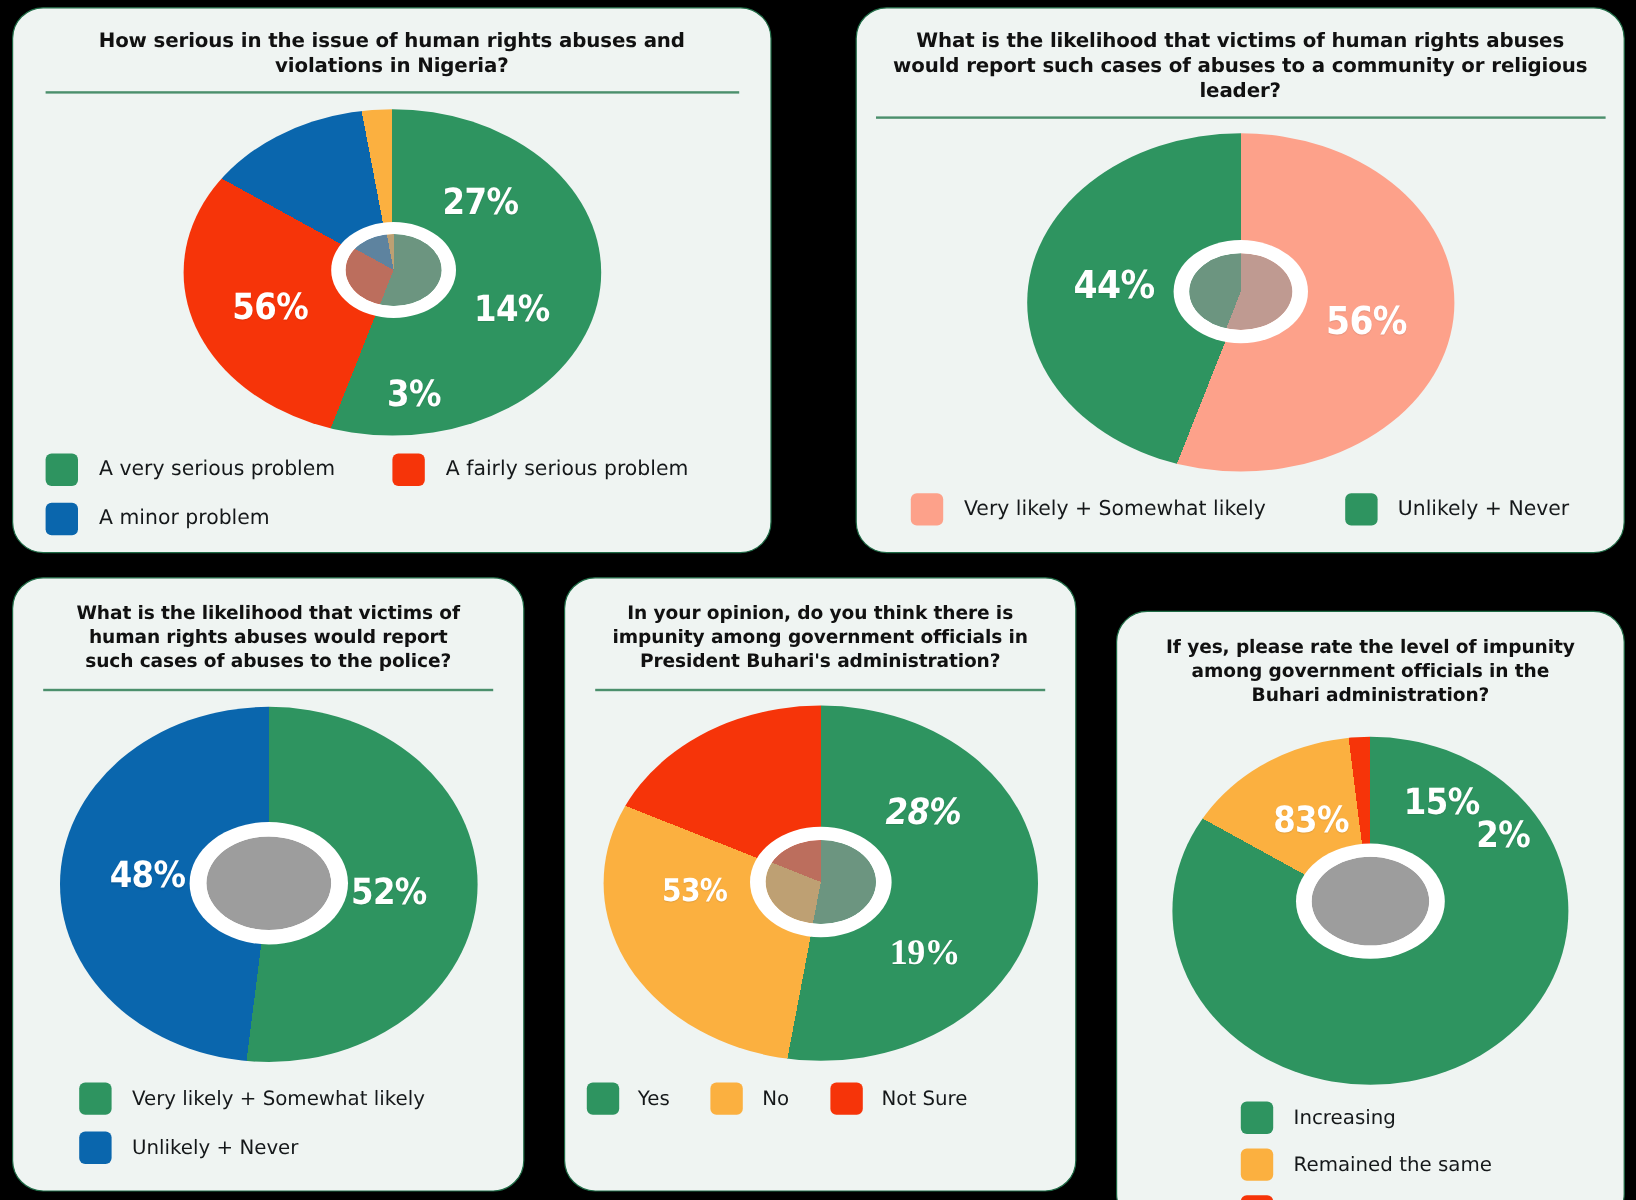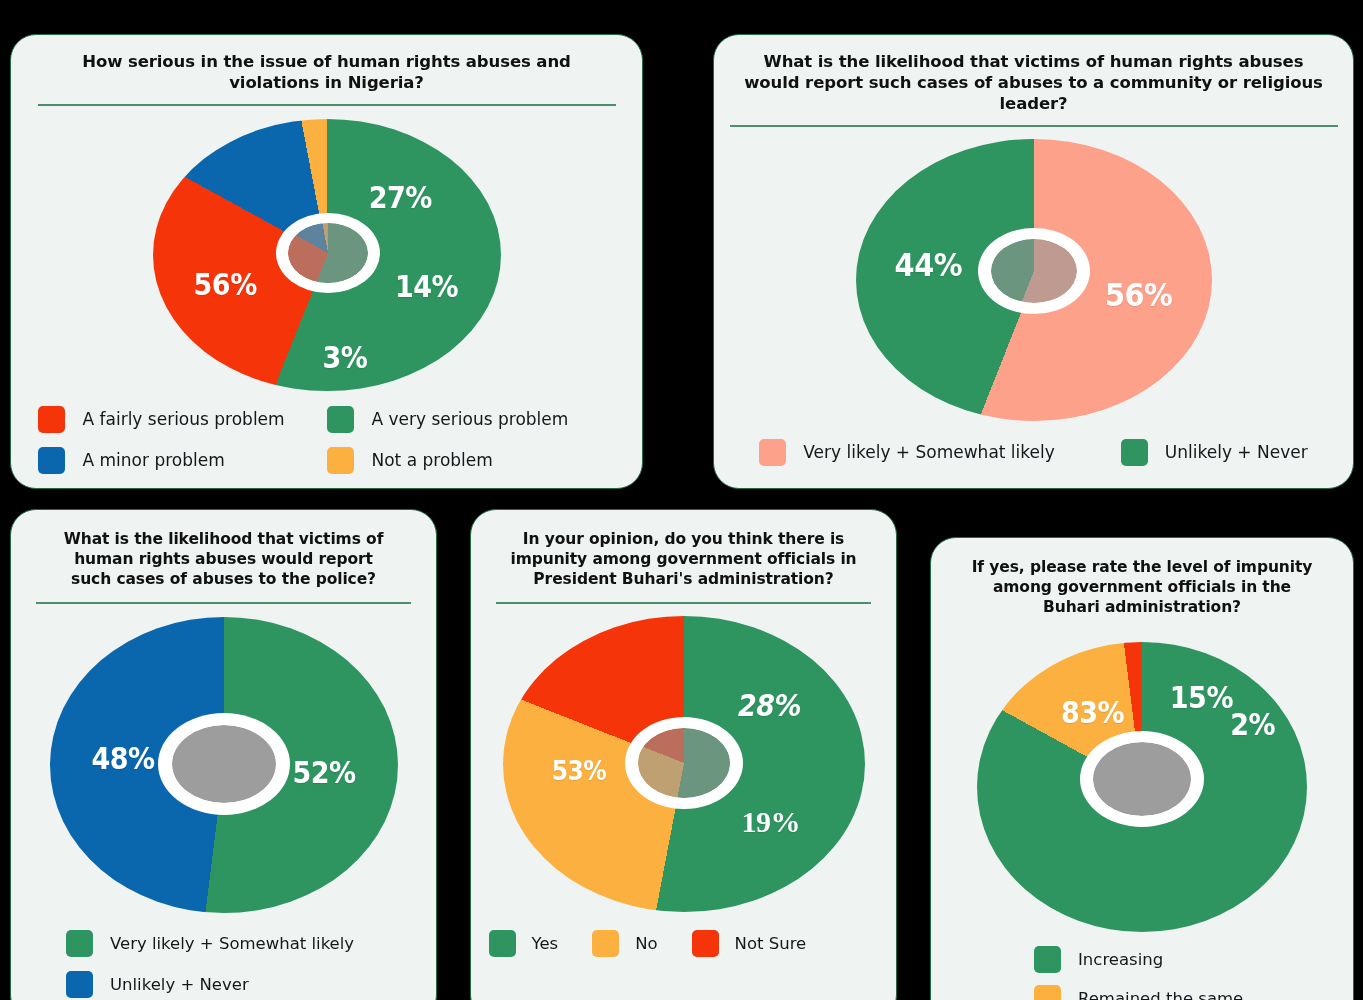--- a/index.html
+++ b/index.html
@@ -23,21 +23,20 @@
   
   .card {
     position: absolute;
     background: #eff4f2;
     border: 1.5px solid #1f6b46;
     border-radius: 26px;
     display: flex;
     flex-direction: column;
     align-items: center;
     overflow: hidden;
-    margin-top: 28px;
   }
 
   .card-title {
     font-weight: bold;
     color: #111111;
     text-align: center;
     line-height: 1.28;
     letter-spacing: -0.1px;
   }
 
@@ -177,34 +176,30 @@
         <div class="hub-inner-fill" style="background: conic-gradient(rgb(46, 148, 96) 0deg, rgb(46, 148, 96) 201.6deg, rgb(246, 52, 9) 201.6deg, rgb(246, 52, 9) 298.8deg, rgb(10, 102, 173) 298.8deg, rgb(10, 102, 173) 349.2deg, rgb(251, 176, 64) 349.2deg, rgb(251, 176, 64) 360deg);"></div>
         <div class="hub-veil" style="background: rgba(150, 150, 150, 0.6);"></div>
       </div>
     <div class="pct" style="left: 20.8695%; top: 60.6026%; font-size: 30px;">56%</div>
         <div class="pct" style="left: 71.2132%; top: 28.7868%; font-size: 30px;">27%</div>
         <div class="pct" style="left: 78.7427%; top: 61.6128%; font-size: 30px;">14%</div>
         <div class="pct" style="left: 55.2886%; top: 87.6302%; font-size: 30px;">3%</div>
       </div>
     <div class="legend">
         <div class="legend-item">
+          <span class="swatch" style="background: rgb(46, 148, 96);"></span>
+          <span class="legend-label">A very serious problem</span>
+        </div>
+        <div class="legend-item">
           <span class="swatch" style="background: rgb(246, 52, 9);"></span>
           <span class="legend-label">A fairly serious problem</span>
         </div>
         <div class="legend-item">
-          <span class="swatch" style="background: rgb(46, 148, 96);"></span>
-          <span class="legend-label">A very serious problem</span>
-        </div>
-        <div class="legend-item">
           <span class="swatch" style="background: rgb(10, 102, 173);"></span>
           <span class="legend-label">A minor problem</span>
-        </div>
-        <div class="legend-item">
-          <span class="swatch" style="background: rgb(251, 176, 64);"></span>
-          <span class="legend-label">Not a problem</span>
         </div>
       </div>
   </div>
 
   <div class="card" id="card-community">
     <div class="card-title">What is the likelihood that victims of human rights abuses would report such cases of abuses to a community or religious leader?</div>
     <div class="title-rule"></div>
     <div class="pie-wrap">
       <div class="pie" style="background: conic-gradient(rgb(253, 161, 138) 0deg, rgb(253, 161, 138) 201.6deg, rgb(46, 148, 96) 201.6deg, rgb(46, 148, 96) 360deg);"></div>
       <div class="hub-ring" style="width: 112px; height: 86px; left: 50%; top: 47%;"></div>

